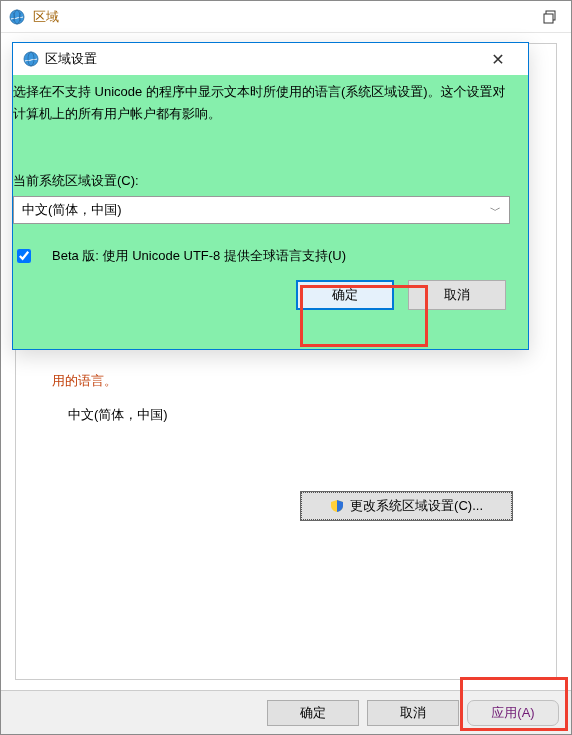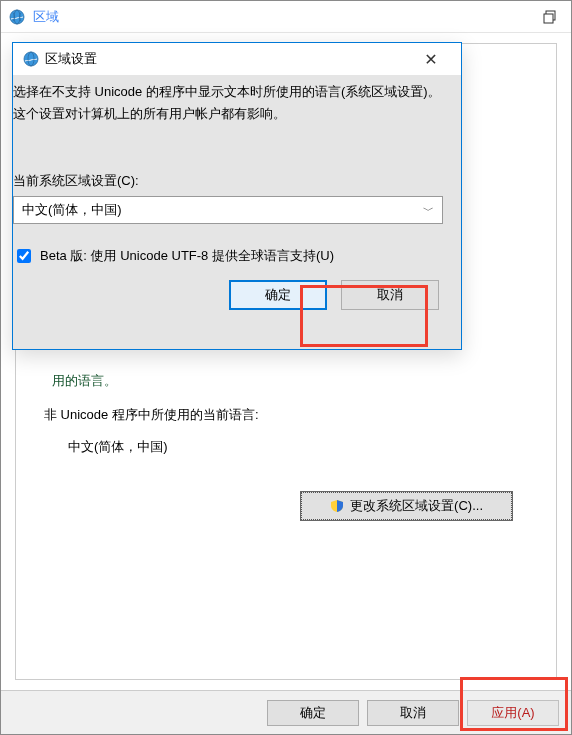--- a/index.html
+++ b/index.html
@@ -23,21 +23,21 @@
     border: 1px solid #8a8a8a;
     background: #fff;
   }
   .parent-titlebar {
     height: 32px;
     background: #fff;
     border-bottom: 1px solid #e5e5e5;
     display: flex;
     align-items: center;
     padding: 0 8px;
-    color: #3b82f6;
+    color: #a16207;
   }
   .parent-titlebar .globe { margin-right: 8px; }
   .parent-titlebar .spacer { flex: 1; }
   .external-icon {
     width: 14px; height: 14px;
     margin-right: 6px;
   }
   .parent-body {
     padding: 10px 14px 10px 14px;
     height: calc(100% - 32px - 44px);
@@ -47,21 +47,21 @@
     border: 1px solid #ccc;
     height: 100%;
     position: relative;
     padding: 8px;
   }
   .truncated-line {
     position: absolute;
     top: 328px;
     left: 36px;
     font-size: 13px;
-    color: #14532d;
+    color: #c2410c;
   }
   .non-unicode-block {
     position: absolute;
     top: 362px;
     left: 28px;
     width: 480px;
   }
   .non-unicode-block .heading {
     margin-bottom: 14px;
   }
@@ -104,35 +104,36 @@
     height: 26px;
     background: #e1e1e1;
     border: 1px solid #adadad;
     font-size: 13px;
     cursor: pointer;
     display:flex;
     align-items:center;
     justify-content:center;
   }
   .win-btn.disabled {
-    color: #b91c1c;
+    color: #701a75;
     background: #e8e8e8;
     border-color: #c0c0c0;
     cursor: default;
+    border-radius: 7px;
   }
 
   
   .child-dialog {
     position: absolute;
     left: 12px;
     top: 42px;
-    width: 450px;
+    width: 517px;
     height: 308px;
     border: 1px solid #0078d7;
-    background: #e5e5e5;
+    background: #86efac;
     box-shadow: 0 6px 20px rgba(0,0,0,.15);
   }
   .child-titlebar {
     height: 32px;
     background: #fff;
     display: flex;
     align-items: center;
     padding: 0 10px;
   }
   .child-titlebar .spacer { flex:1; }
@@ -165,21 +166,21 @@
     display:flex;
     align-items:center;
     padding: 0 8px;
     justify-content: space-between;
     cursor:pointer;
     margin-bottom: 22px;
   }
   .checkbox-row {
     display:flex;
     align-items:center;
-    gap: 6px;
+    gap: 18px;
     margin-bottom: 14px;
   }
   .checkbox-row input {
     width:14px; height:14px;
   }
   .child-btn-row {
     display:flex;
     justify-content:flex-end;
     gap: 14px;
     padding-right: 4px;
@@ -247,21 +248,20 @@
         <rect x="1" y="4" width="9" height="9" fill="#fff" stroke="#333" stroke-width="1"></rect>
       </svg>
     </span>
   </div>
 
   <div class="parent-body">
     <div class="parent-inner-frame">
       <div class="truncated-line">用的语言。</div>
 
       <div class="non-unicode-block">
-        <div class="heading">非 Unicode 程序中所使用的当前语言:</div>
         <div class="lang">中文(简体，中国)</div>
 
         <div class="change-locale-btn">
           <span class="shield-icon">
             <svg width="14" height="14" viewBox="0 0 14 14">
               <path d="M7 1 L13 3 V7 C13 10 10 12.5 7 13 C4 12.5 1 10 1 7 V3 Z" fill="#ffd03a"></path>
               <path d="M7 1 L13 3 V7 C13 10 10 12.5 7 13 Z" fill="#2d72d9"></path>
             </svg>
           </span>
           <span>更改系统区域设置(C)...</span>

